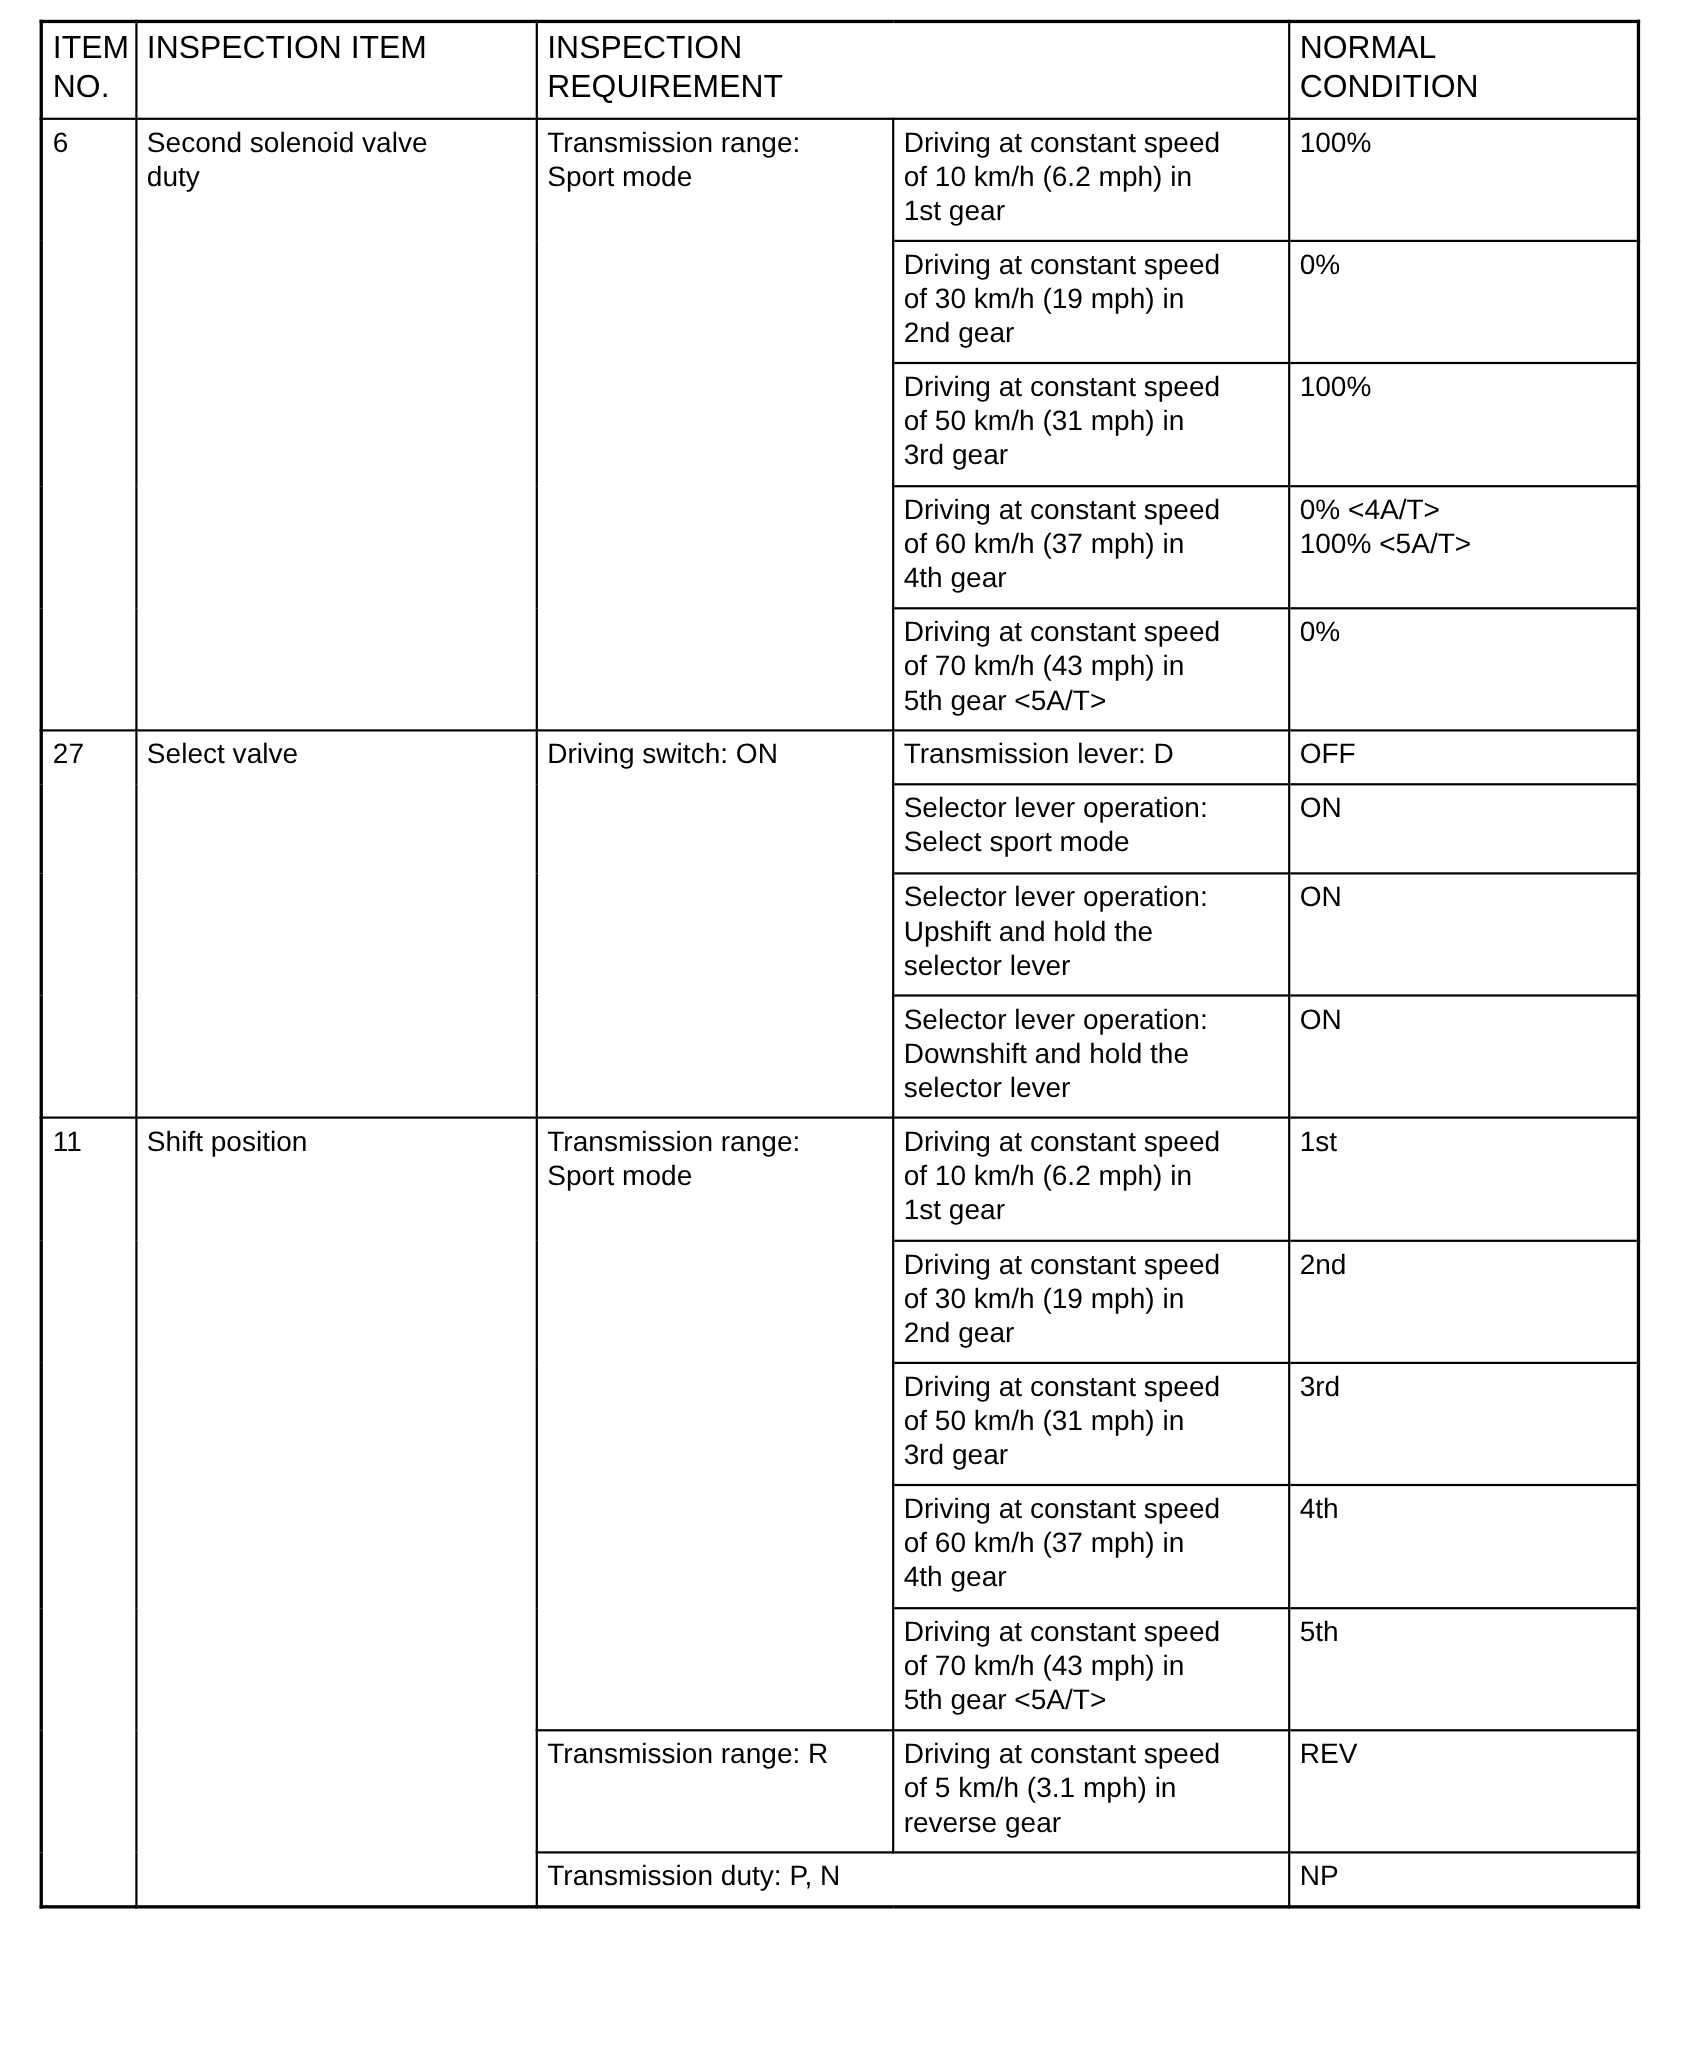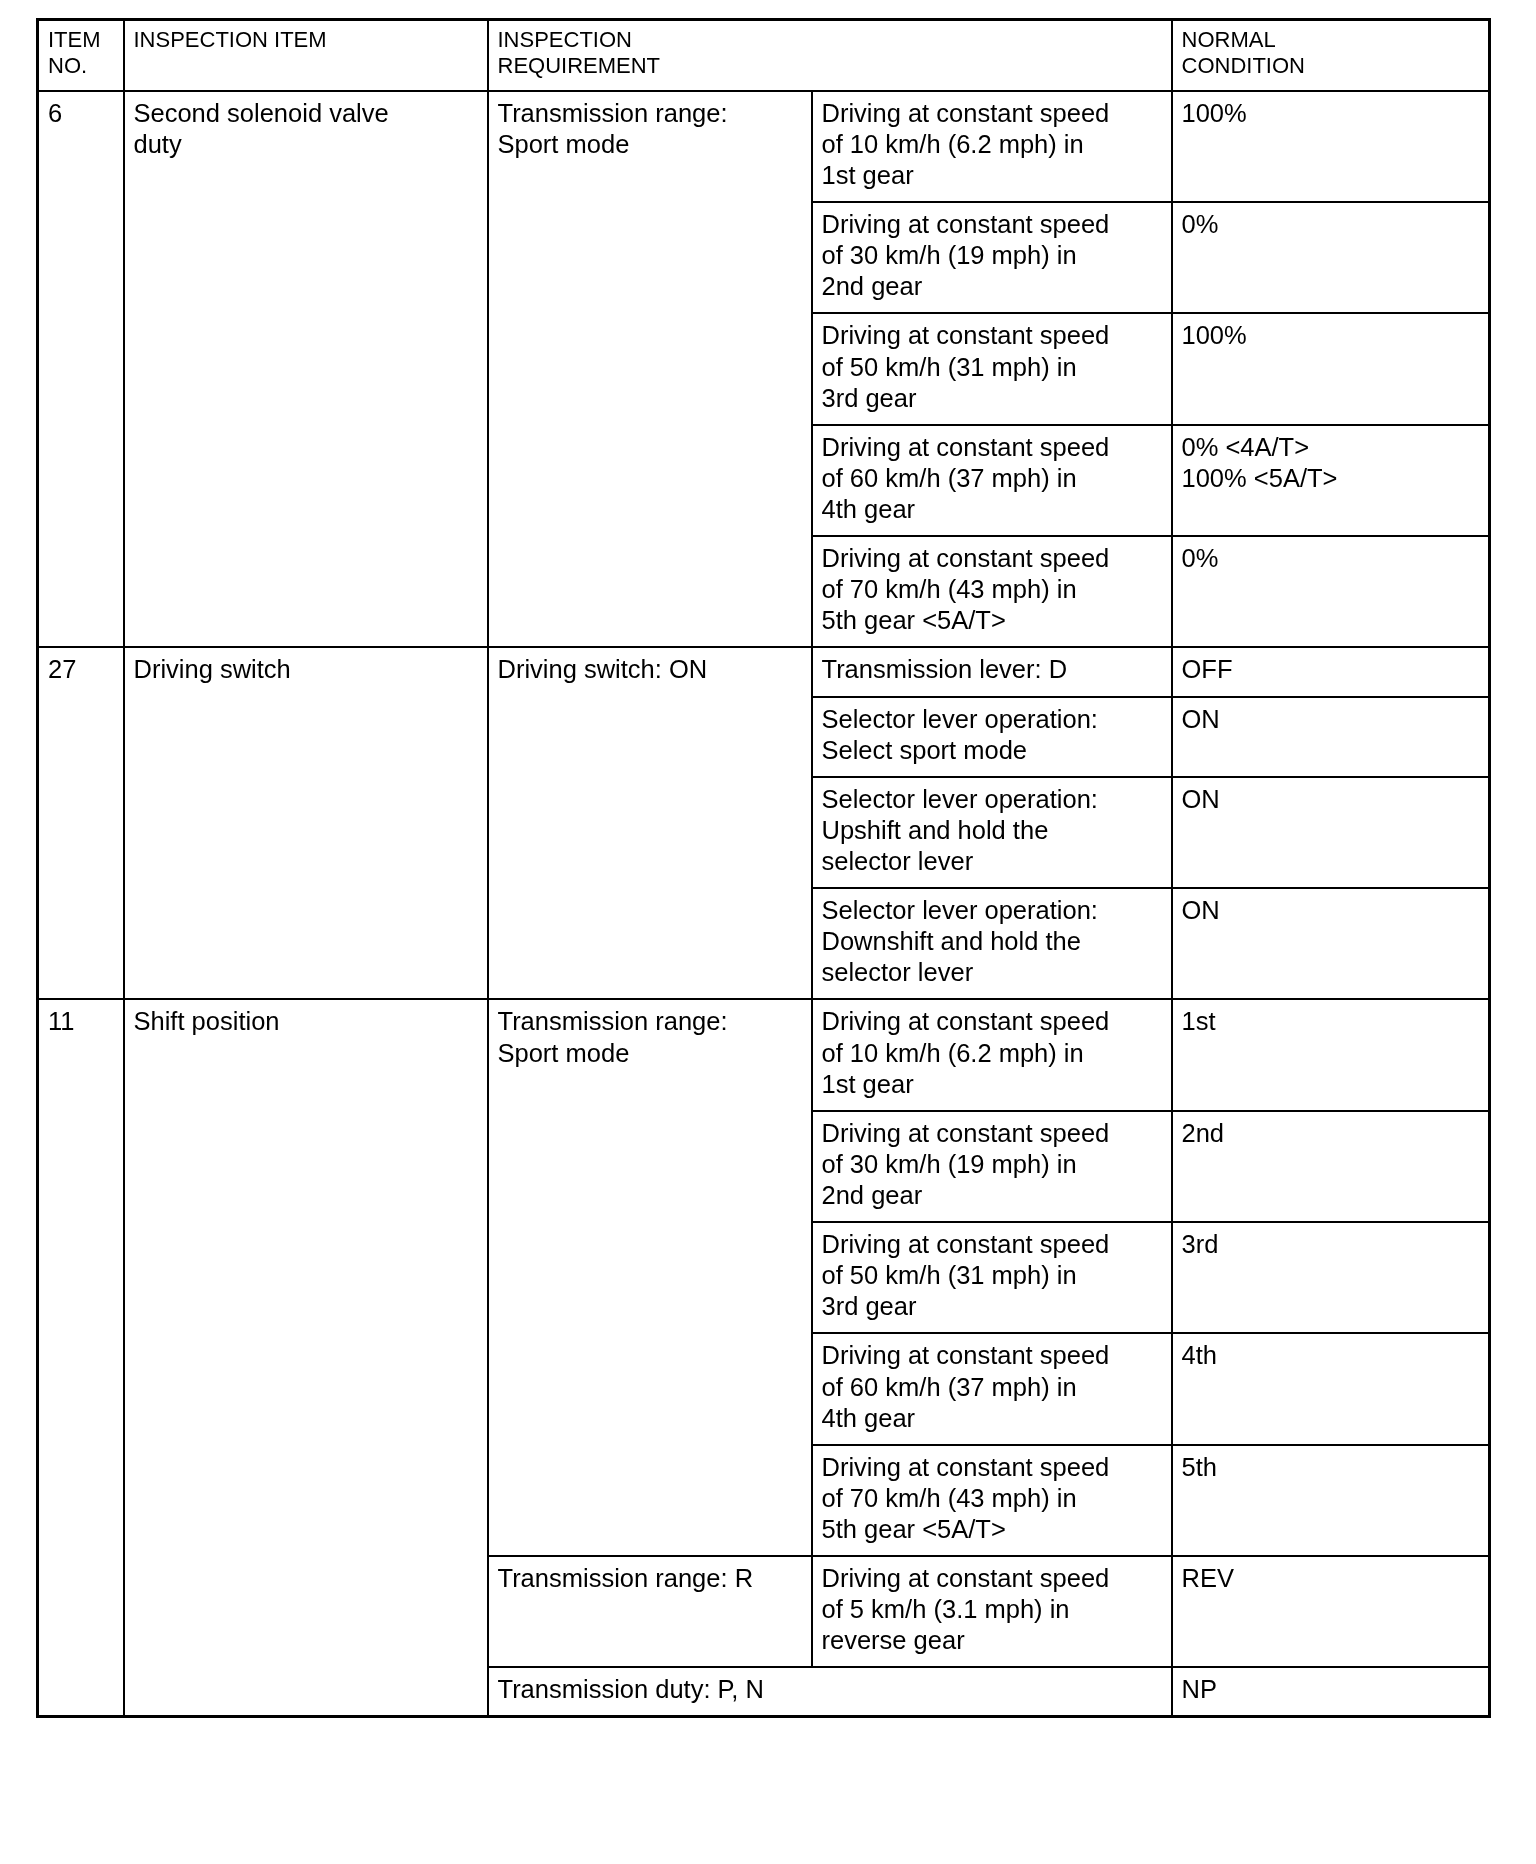--- a/index.html
+++ b/index.html
@@ -40,21 +40,21 @@
   col.c-name { width: 364px; }
   col.c-req  { width: 324px; }
   col.c-cond { width: 360px; }
   col.c-norm { width: 318px; }
 
   thead td {
     padding-top: 8px;
     padding-bottom: 14px;
   }
   .hdr {
-    font-size: 22px;
+    font-size: 29px;
     line-height: 1.2;
   }
   .cell-text {
     display: block;
     white-space: pre-line;
   }
 </style>
 </head>
 <body>
 
@@ -149,21 +149,21 @@
         <td>
           <span class="cell-text">0%</span>
         </td>
       </tr>
 
       <tr>
         <td rowspan="4">
           <span class="cell-text">27</span>
         </td>
         <td rowspan="4">
-          <span class="cell-text">Driving switch</span>
+          <span class="cell-text">Select valve</span>
         </td>
         <td rowspan="4">
           <span class="cell-text">Driving switch: ON</span>
         </td>
         <td>
           <span class="cell-text">Transmission lever: D</span>
         </td>
         <td>
           <span class="cell-text">OFF</span>
         </td>

